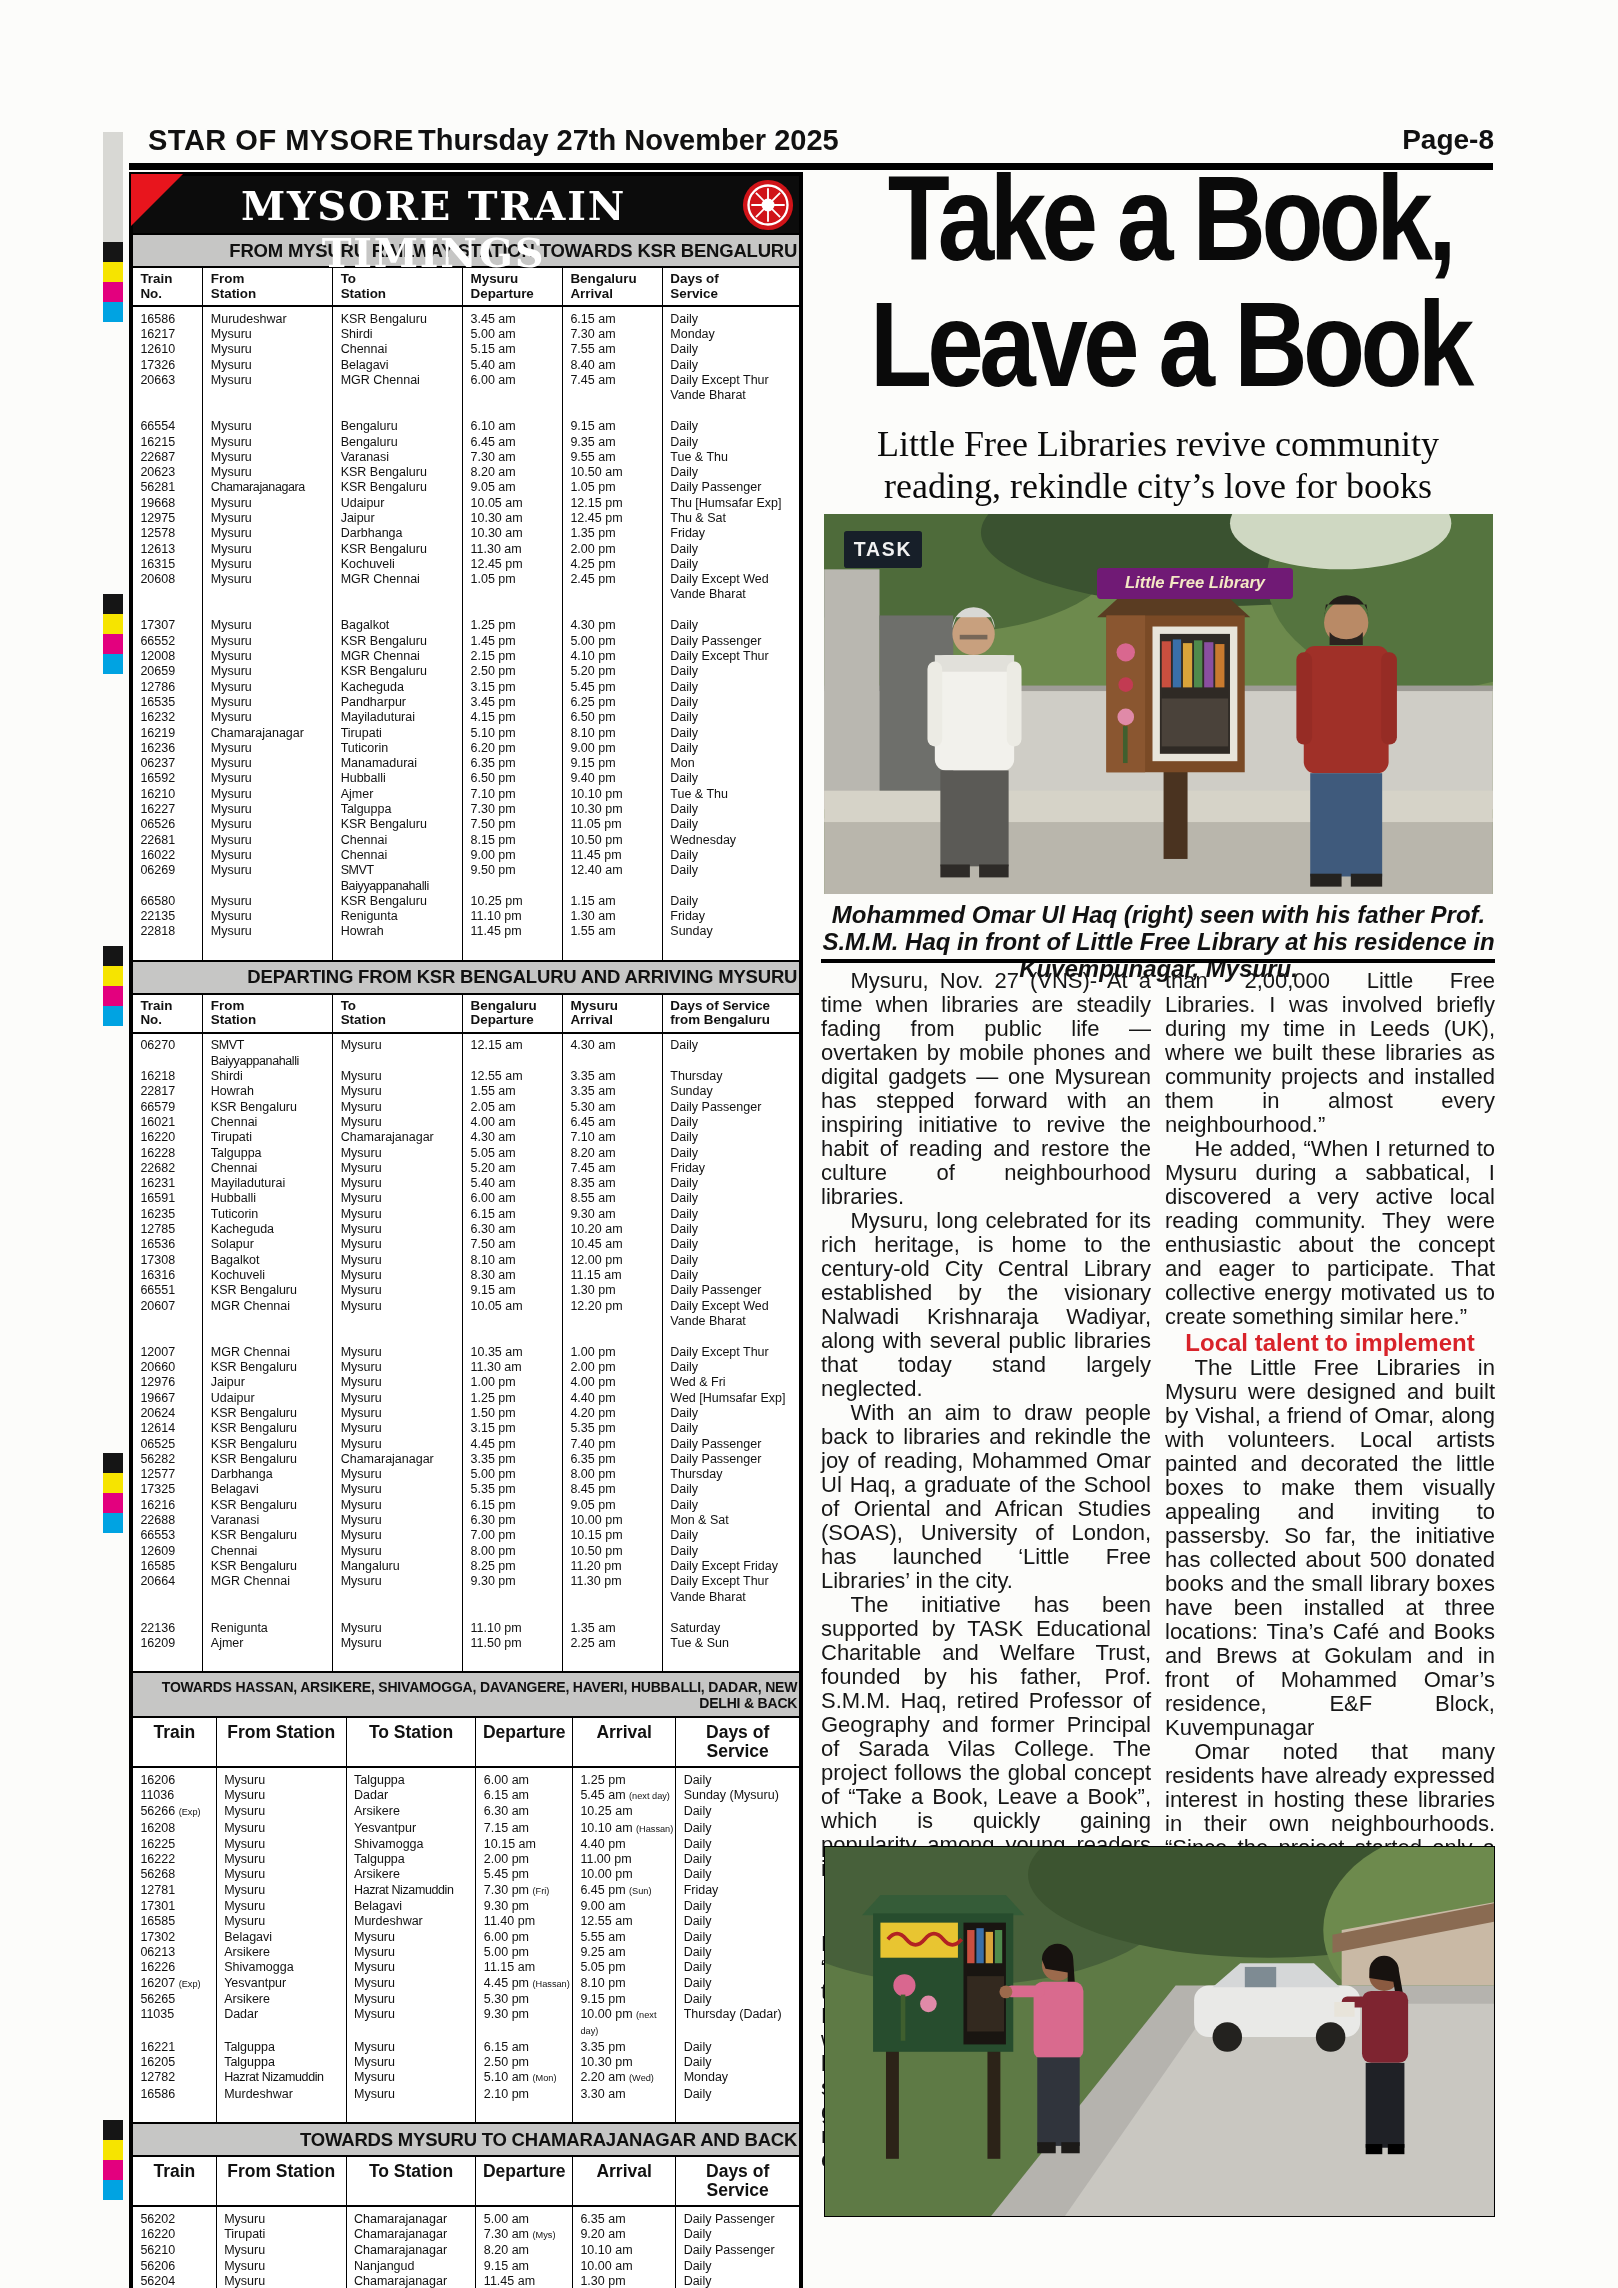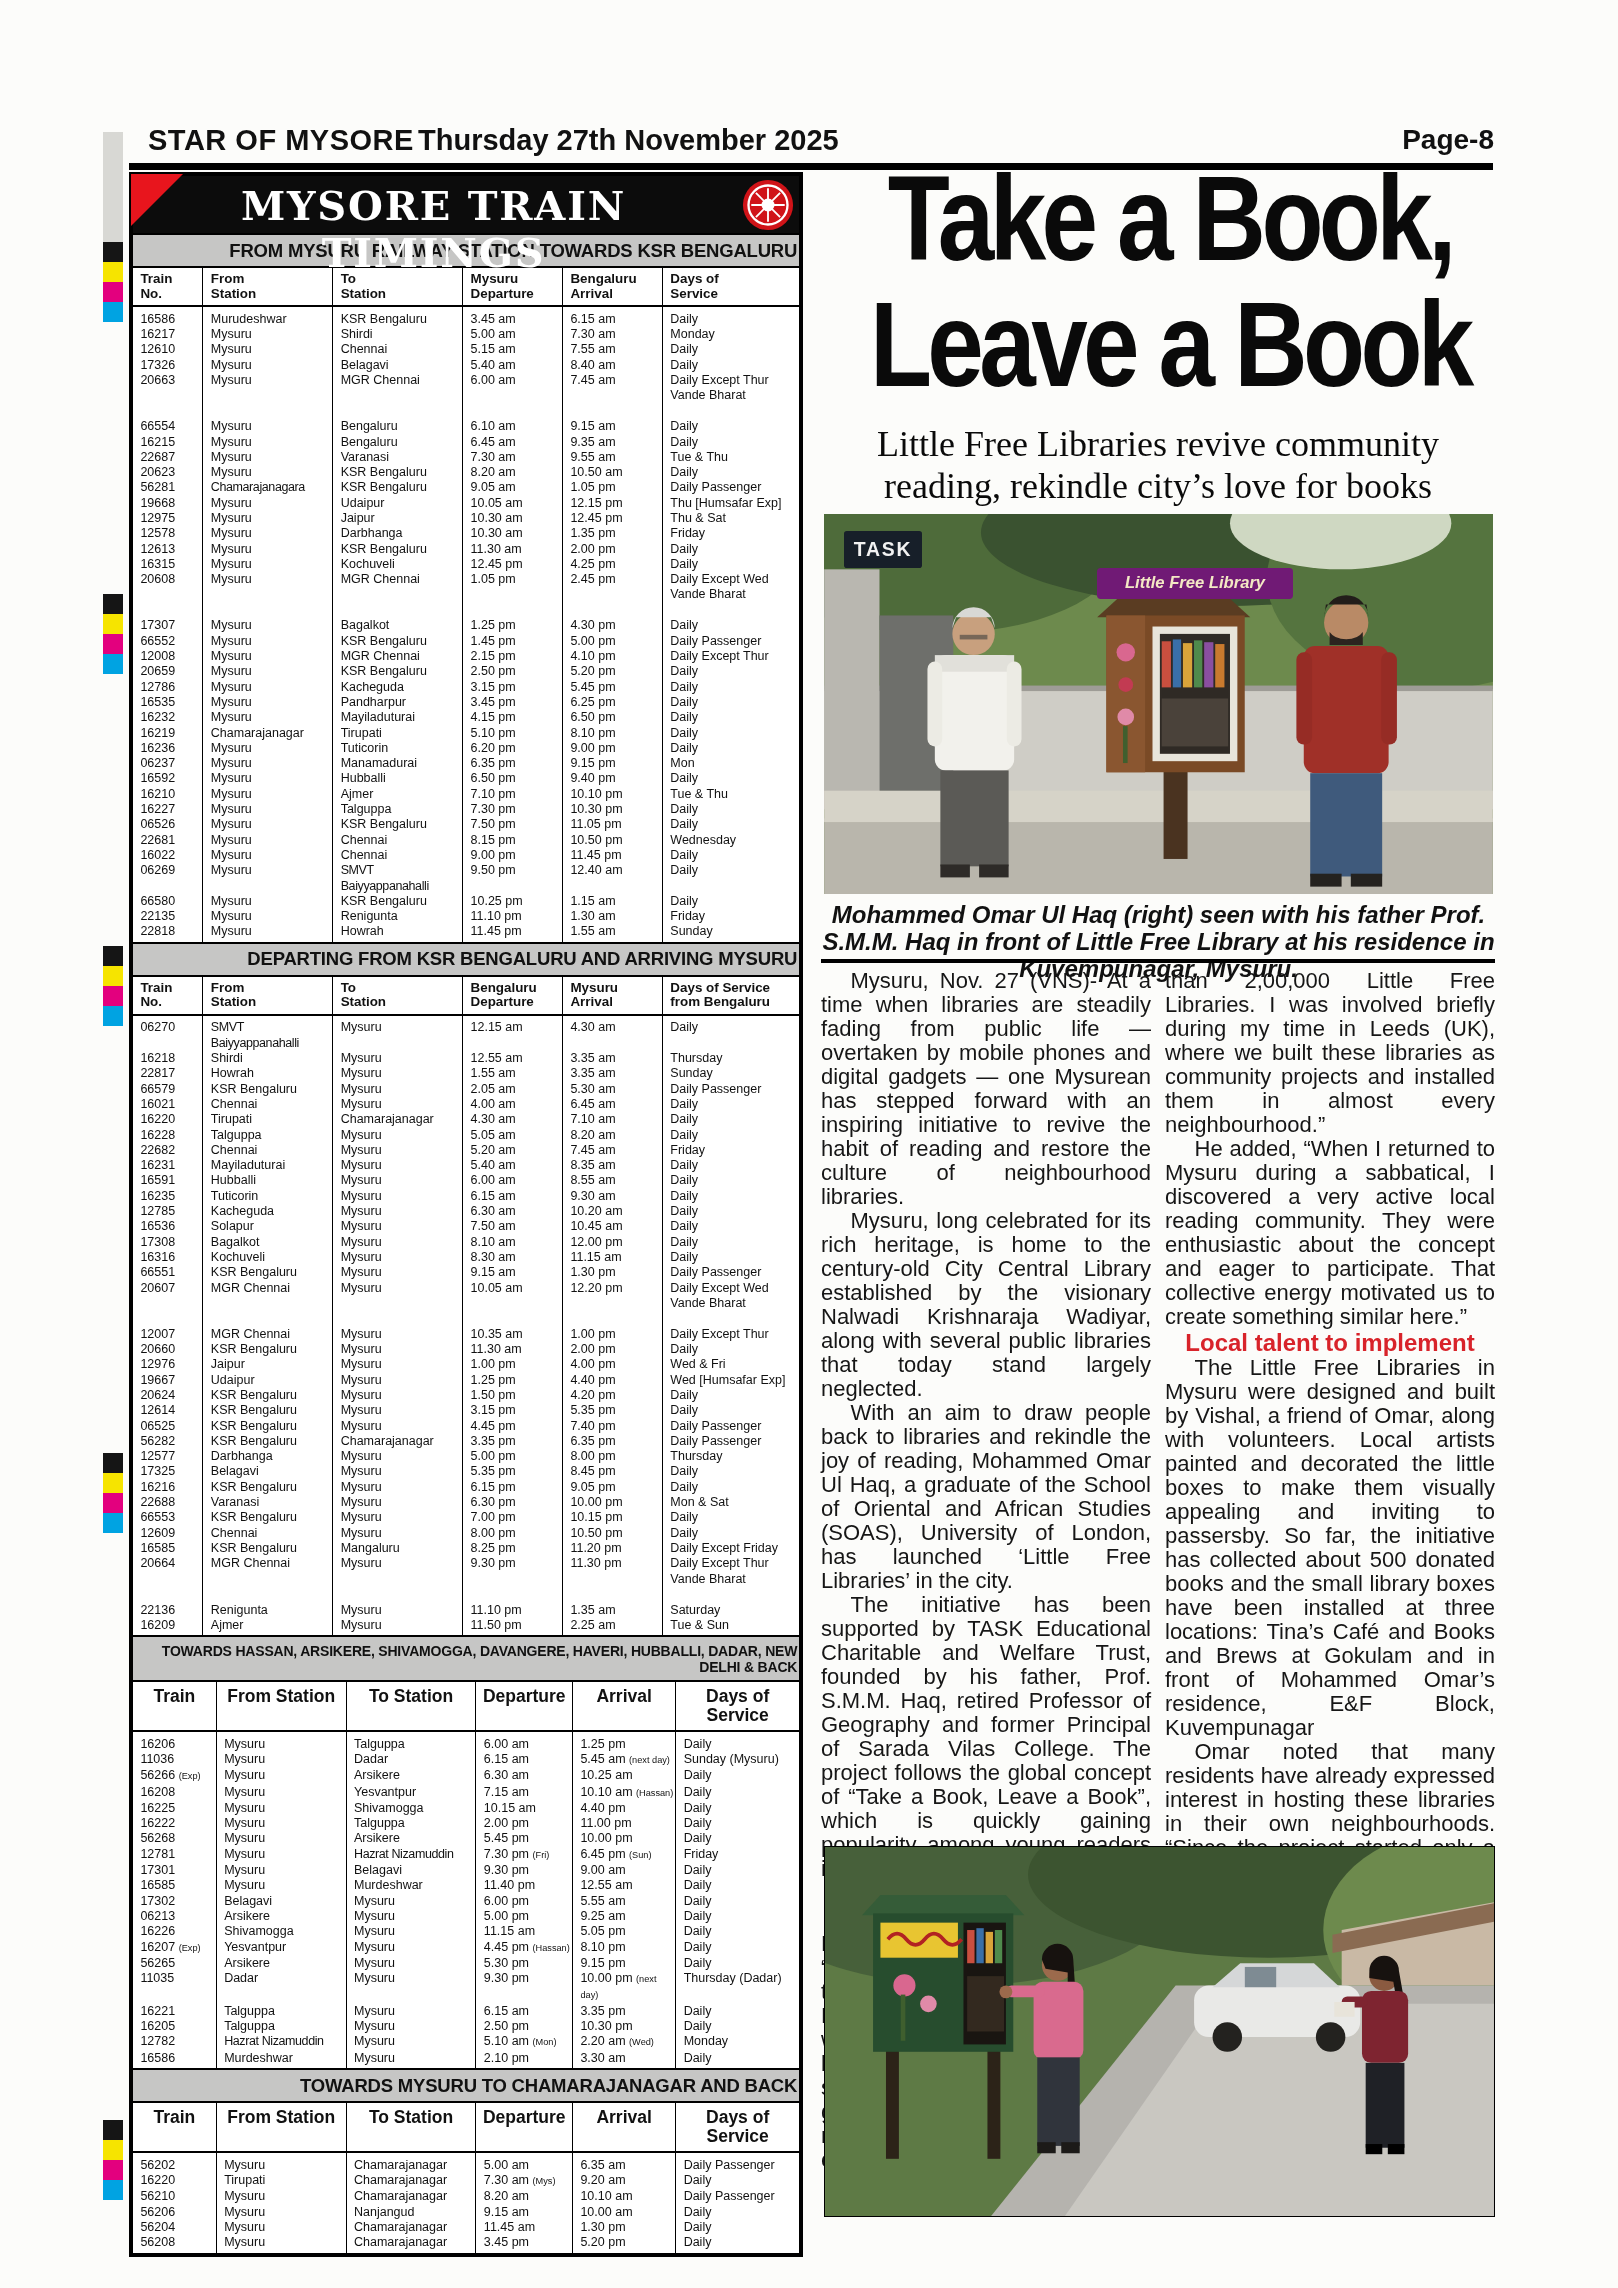--- a/index.html
+++ b/index.html
@@ -27,21 +27,21 @@
   .tt-strip{background:#c6c6c5;font-weight:bold;font-size:18.5px;text-align:right;
     padding:4.6px 1.8px;border-top:2.8px solid #000;border-bottom:2.8px solid #000;letter-spacing:-0.2px;}
   .tt-strip.small{font-size:14px;padding:5.5px 1.8px;}
   table.tt{width:100%;border-collapse:collapse;table-layout:fixed;}
   table.tt th{font-weight:bold;text-align:left;font-size:13.4px;line-height:14.8px;
     white-space:pre-line;padding:3.7px 1.8px 3.7px 7.4px;border-bottom:2.8px solid #000;vertical-align:top;}
   table.tt.big th{font-size:17.5px;line-height:19.4px;text-align:center;padding:4.6px 1.8px;}
   table.tt td{font-size:12.5px;line-height:15.3px;padding:0 1.8px 0 7.4px;vertical-align:top;white-space:pre-line;}
   table.tt td+td, table.tt th+th{border-left:1.8px solid #000;}
   table.tt tbody tr:first-child td{padding-top:4.6px;}
-  table.tt tbody tr:last-child td{padding-bottom:2px;}
+  table.tt tbody tr:last-child td{padding-bottom:20px;}
   tr.gap-row td{padding-bottom:15.7px;}
   .sm{font-size:9.2px;}
   .cond{font-size:9.7px;letter-spacing:-0.4px;}
 
   
   .headline{position:absolute;left:766px;top:155px;width:784px;text-align:center;
     font-weight:bold;font-size:121px;line-height:126px;letter-spacing:-5.5px;color:#0a0a0a;
     transform:scaleX(0.84);transform-origin:466px top;}
   .subtitle{position:absolute;left:821px;top:423px;width:674px;text-align:center;
     font-family:"Liberation Serif",serif;font-size:36px;line-height:42px;color:#0a0a0a;}

